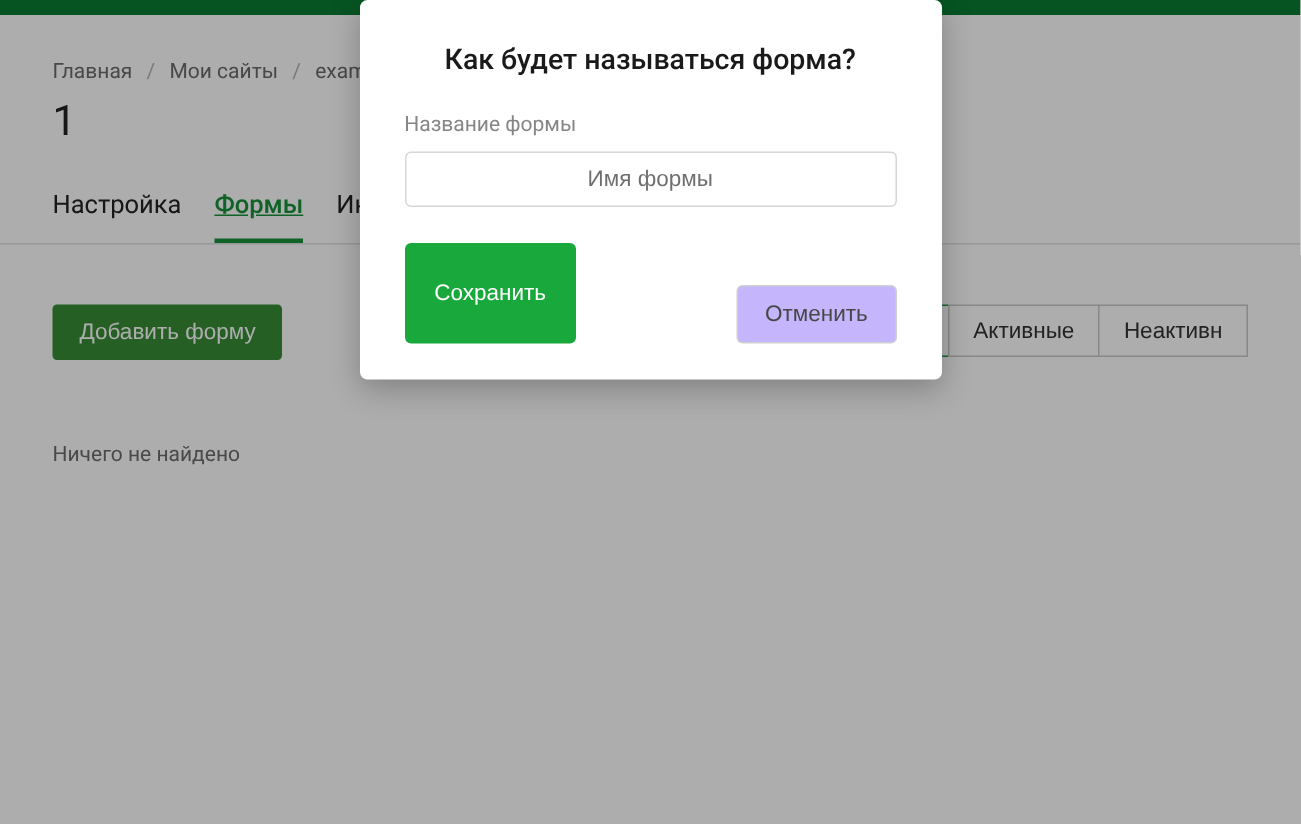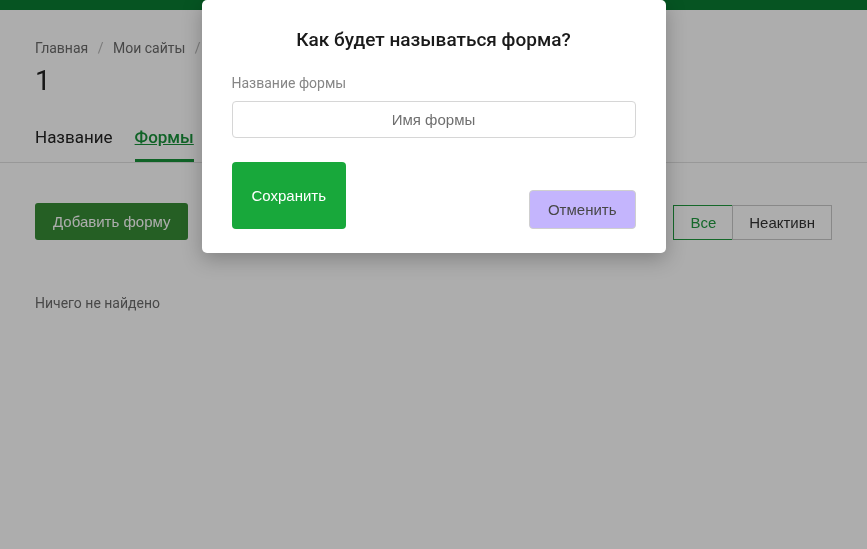--- a/index.html
+++ b/index.html
@@ -59,21 +59,21 @@
     }
     .tab.active {
       color: #18923a;
       border-bottom: 3px solid #18923a;
       font-weight: 500;
       text-decoration: underline;
     }
     .toolbar {
       display: flex;
       justify-content: space-between;
-      align-items: flex-end;
+      align-items: flex-start;
       margin-top: 40px;
     }
     .btn-primary {
       background: #378c36;
       color: #fff;
       border: none;
       border-radius: 3px;
       padding: 10px 18px;
       font-size: 15px;
       cursor: pointer;
@@ -109,21 +109,21 @@
       right: 0;
       bottom: 0;
       background: rgba(0,0,0,0.32);
       display: flex;
       justify-content: center;
       align-items: flex-start;
     }
     .modal {
       background: #fff;
       border-radius: 5px;
-      width: 464px;
+      width: 388px;
       margin-top: 0;
       padding: 28px 30px 24px 30px;
       box-shadow: 0 6px 20px rgba(0,0,0,0.25);
     }
     .modal-title {
       font-size: 19px;
       font-weight: 500;
       text-align: center;
       margin-bottom: 24px;
       color: #1a1a1a;
@@ -183,29 +183,30 @@
     <a href="#">Главная</a>
     <span class="sep">/</span>
     <a href="#">Мои сайты</a>
     <span class="sep">/</span>
     <a href="#">example.co</a>
   </div>
 
   <h1 class="page-title">1</h1>
 
   <div class="tabs">
-    <div class="tab">Название</div>
+    <div class="tab">Настройка</div>
     <div class="tab active">Формы</div>
     <div class="tab">Инт</div>
   </div>
 
   <div class="toolbar">
     <button class="btn-primary">Добавить форму</button>
     <div class="filter-group">
       <button class="filter-btn active">Все</button>
+      <button class="filter-btn">Активные</button>
       <button class="filter-btn">Неактивн</button>
     </div>
   </div>
 
   <div class="empty-state">Ничего не найдено</div>
 </div>
 
 <div class="overlay">
   <div class="modal">
     <div class="modal-title">Как будет называться форма?</div>

